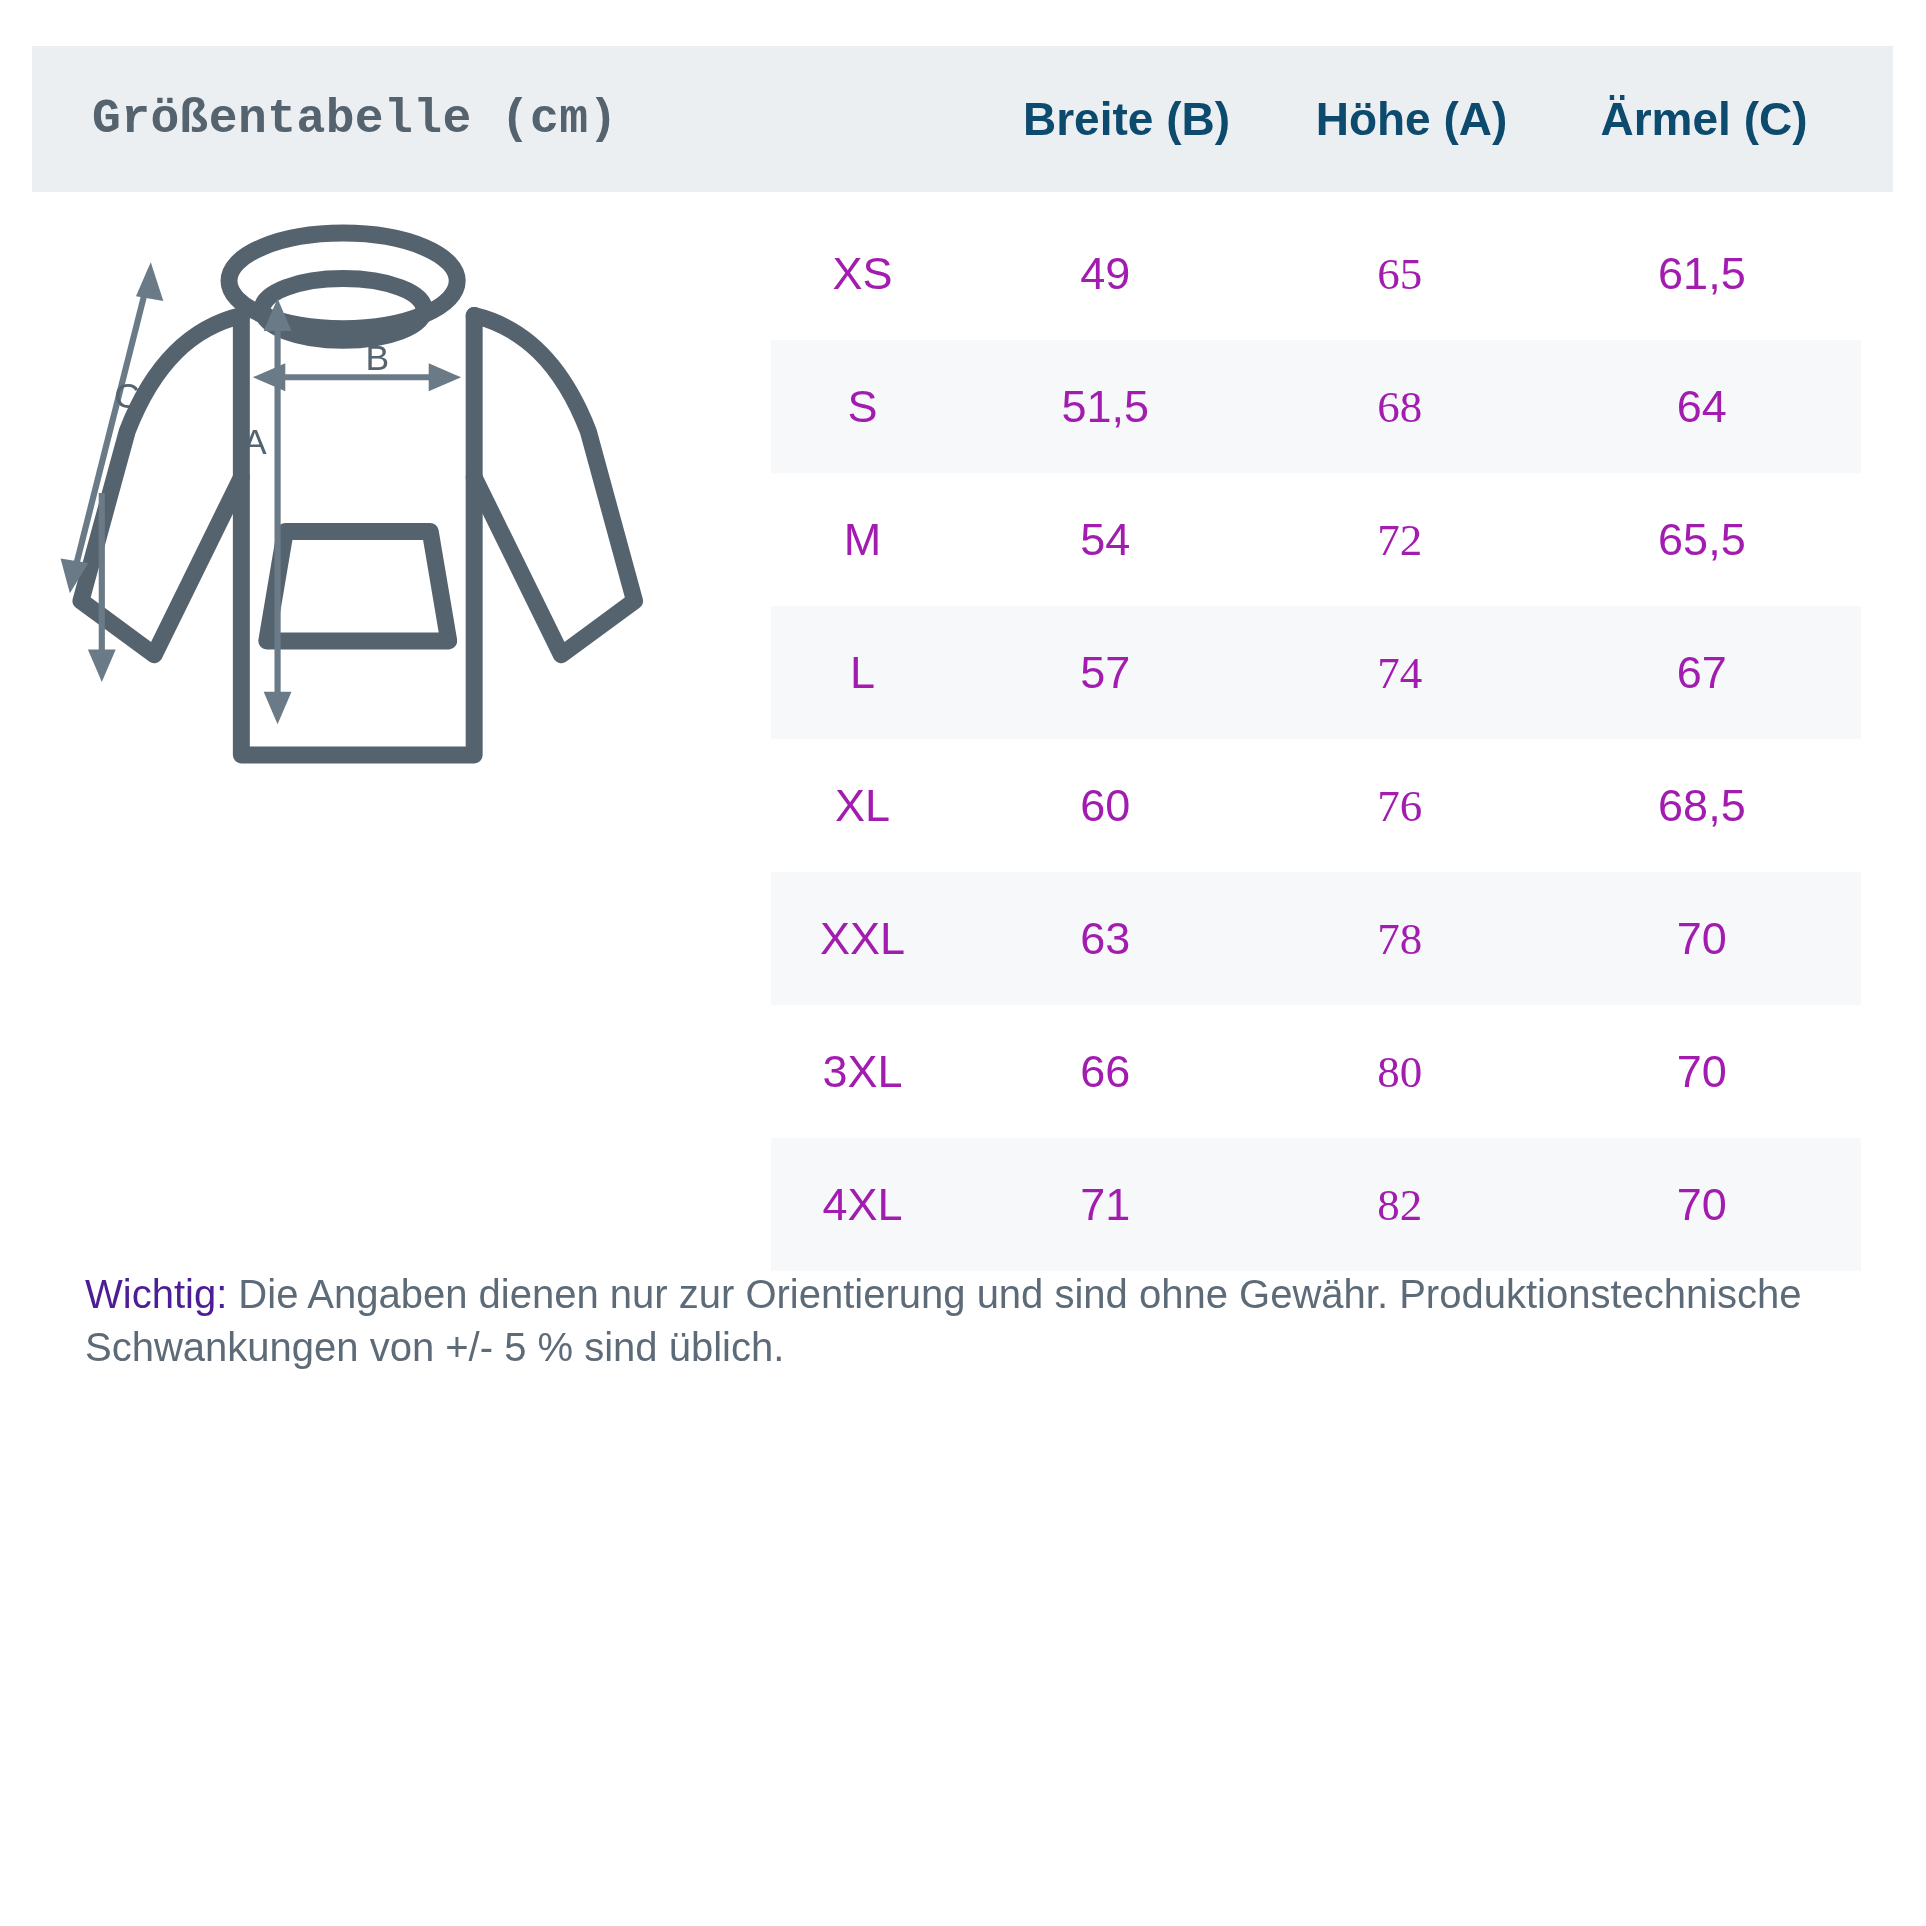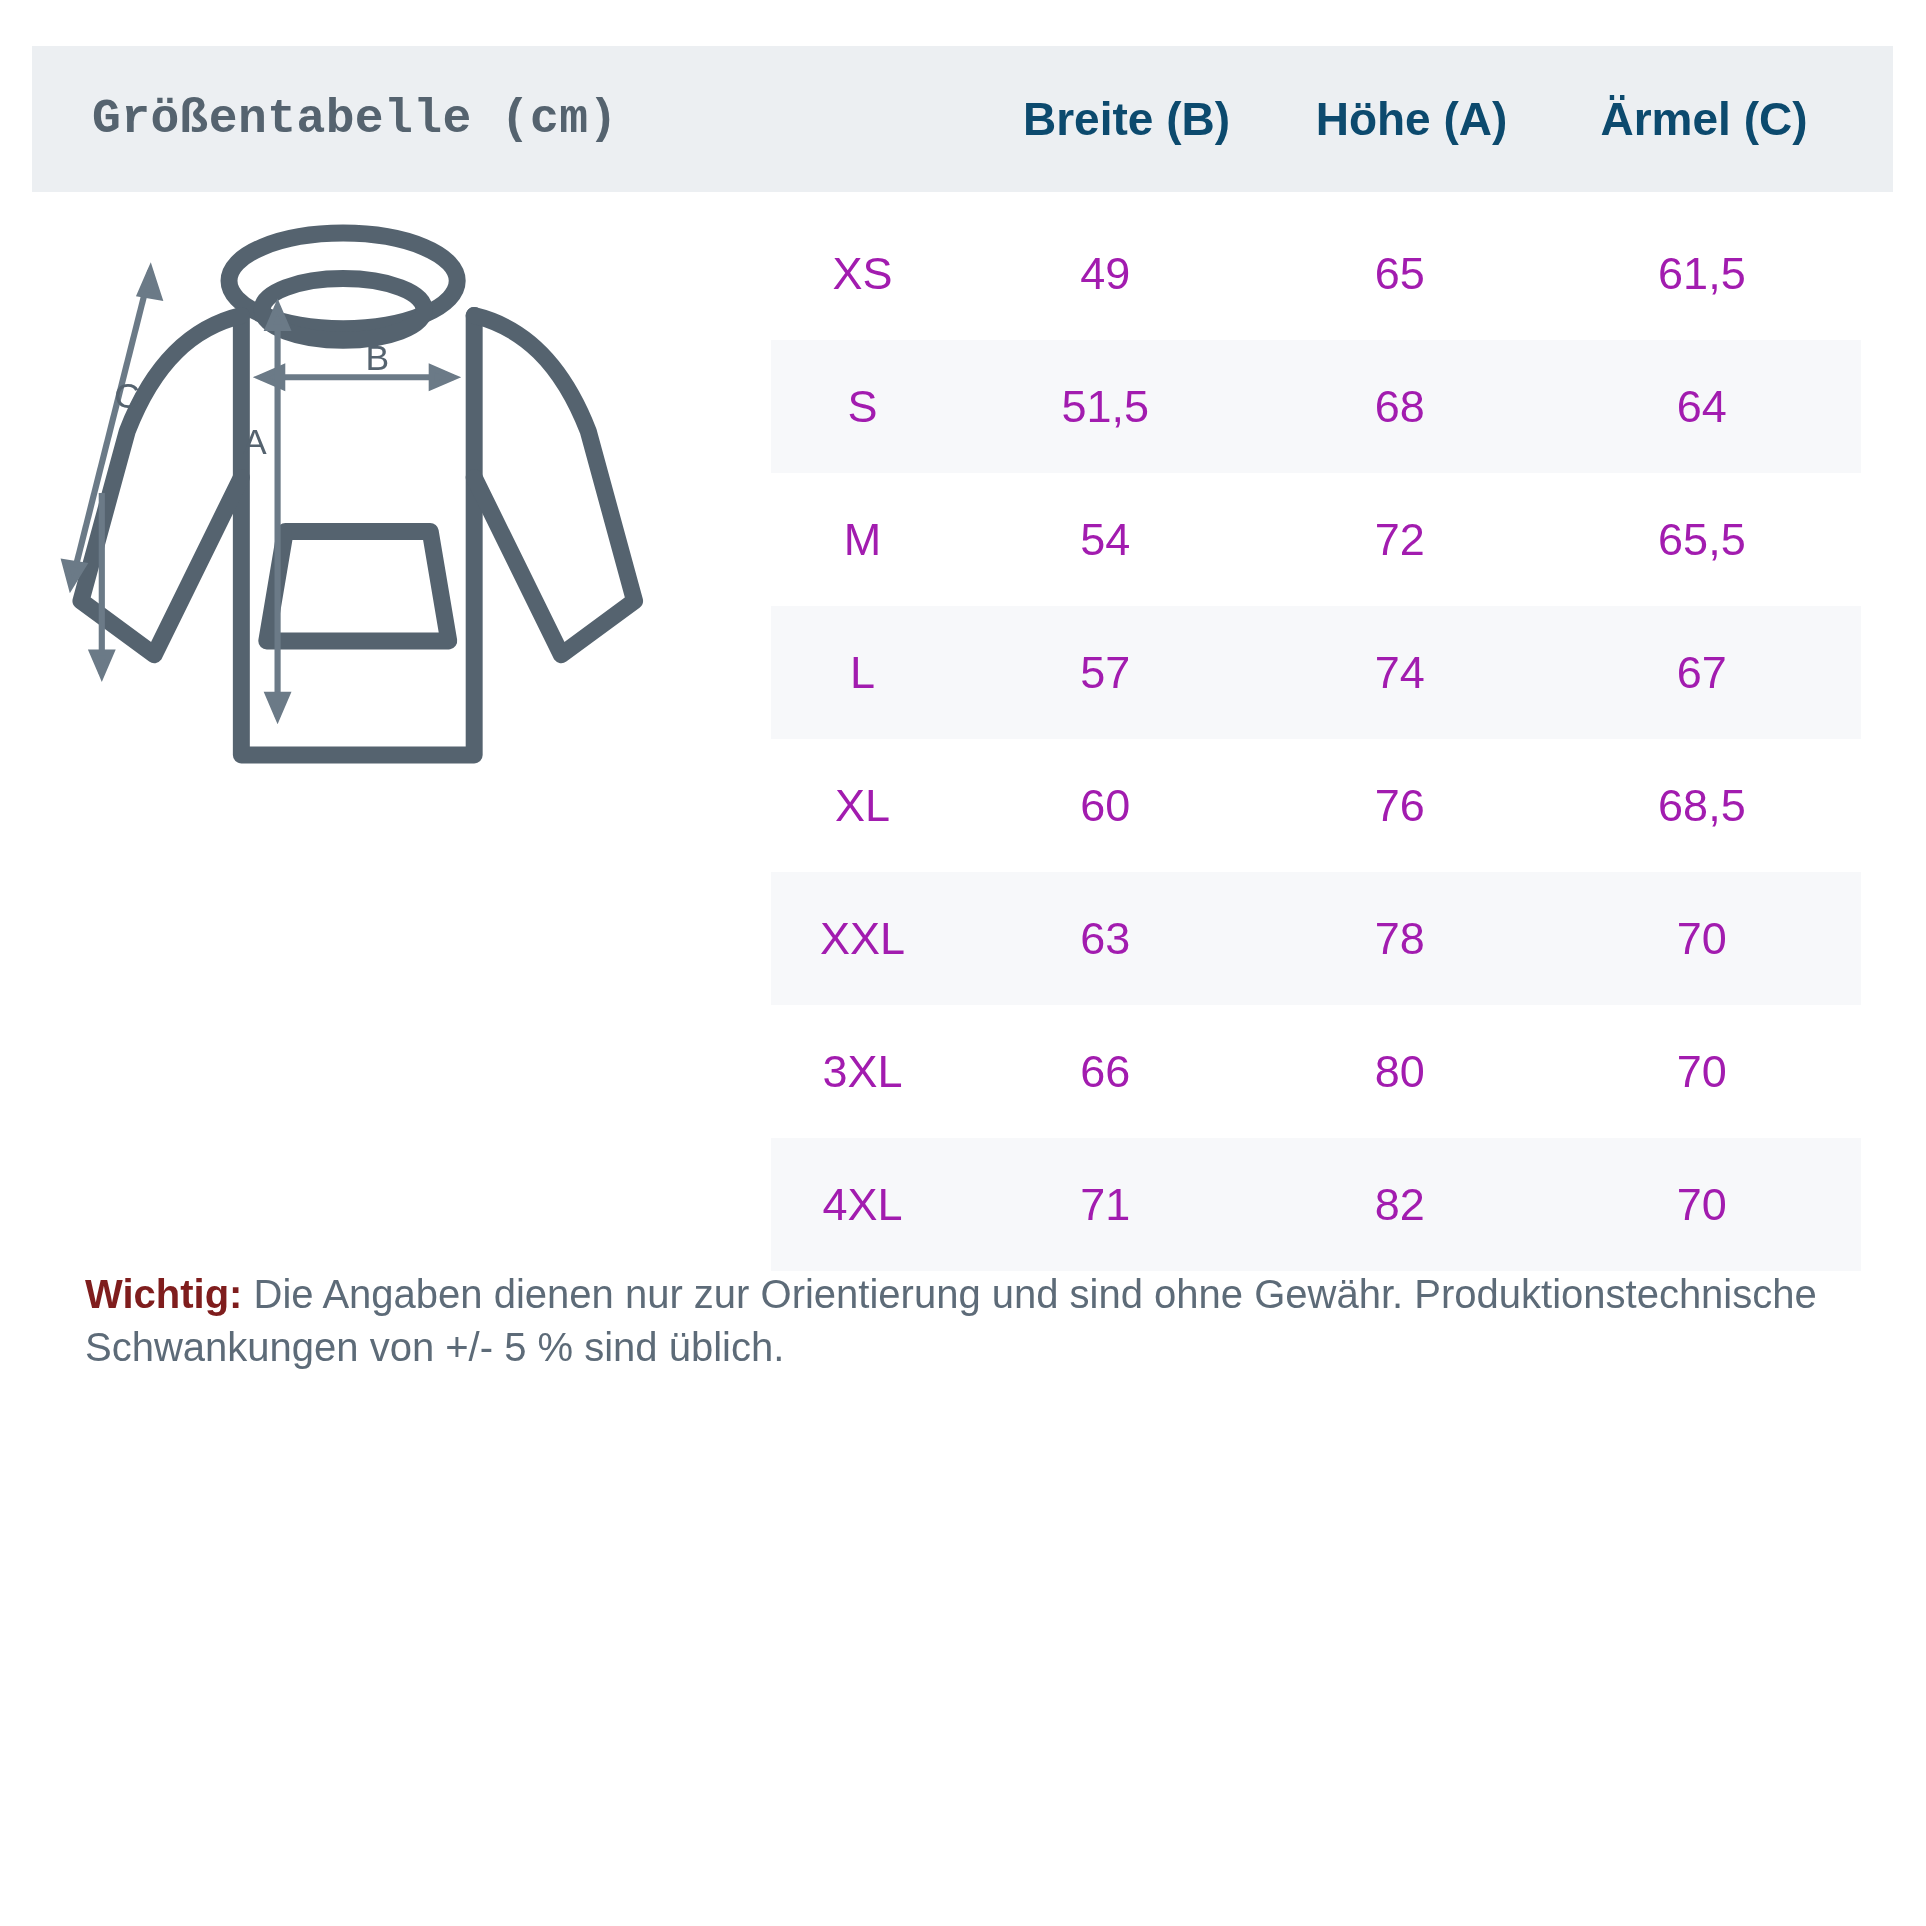--- a/index.html
+++ b/index.html
@@ -89,36 +89,36 @@
     text-align: center;
     vertical-align: middle;
     padding: 0;
     border: none;
   }
   .size-table tr.alt td {
     background: #f7f8fa;
   }
   .col-size { width: 177px; }
   .col-b    { width: 293px; }
-  .col-a    { width: 277px; }
+  .col-a    { width: 277px; font-family: Liberation Serif, serif; }
   .col-c    { width: 308px; }
 
   
   .note {
     position: absolute;
     left: 85px;
     top: 1268px;
     width: 1772px;
     font-size: 40px;
     line-height: 1.33;
     color: #5d6b78;
   }
   .note b {
-    font-weight: bold;
-    color: #7f1d1d;
+    font-weight: normal;
+    color: #4c1d95;
   }
 </style>
 </head>
 <body>
 
 <div class="page">
 
   <div class="header-band">
     <div class="header-title">Größentabelle (cm)</div>
     <div class="header-cols">

